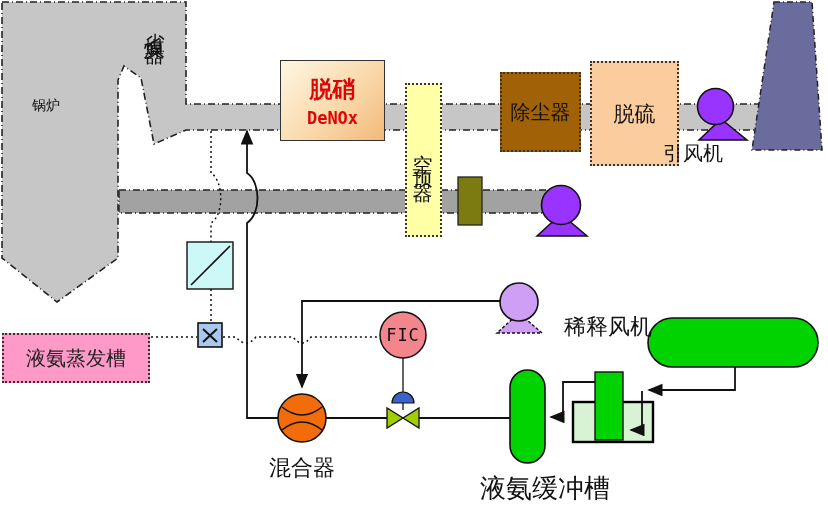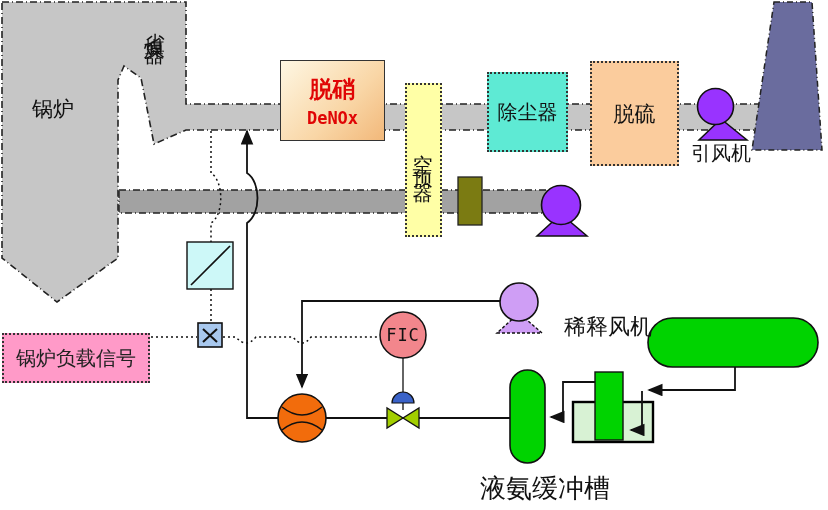--- a/index.html
+++ b/index.html
@@ -12,21 +12,21 @@
   .eqbox{position:absolute;display:flex;align-items:center;justify-content:center;
          box-sizing:border-box;color:#111;}
   .dotted{border:2px dotted #333;}
   #denox-box{left:280px;top:60px;width:105px;height:81px;border:1.5px solid #333;
      background:linear-gradient(135deg,#fef7e3 0%,#f9d6a6 60%,#f2b87a 100%);
      flex-direction:column;gap:3px;}
   #denox-box .l1{font-size:23px;font-weight:bold;color:#e00505;}
   #denox-box .l2{font-size:17px;font-weight:bold;color:#e00505;font-family:"DejaVu Sans Mono",monospace;}
   #preheater-box{left:405px;top:83px;width:37px;height:154px;background:#ffffa6;font-size:20px;}
   #preheater-box span{writing-mode:vertical-rl;text-orientation:upright;letter-spacing:15px;}
-  #dust-box{left:487px;top:72px;width:81px;height:80px;background:#5eead4;font-size:20px;}
+  #dust-box{left:500px;top:72px;width:81px;height:80px;background:#a16207;font-size:20px;}
   #desulf-box{left:590px;top:61px;width:89px;height:105px;background:#fbcc9d;font-size:21px;}
   #load-box{left:2px;top:333px;width:148px;height:50px;background:#ff9ac8;font-size:20px;color:#222;}
   #fic-lbl{left:380px;top:326px;width:46px;font-size:17px;font-family:"DejaVu Sans Mono",monospace;
            letter-spacing:1px;}
 </style>
 </head>
 <body>
 
 <div id="stage">
 
@@ -118,22 +118,23 @@
   <div id="preheater-box" class="eqbox dotted">
     <span>空预器</span>
   </div>
   <div id="dust-box" class="eqbox dotted">
     <span>除尘器</span>
   </div>
   <div id="desulf-box" class="eqbox dotted">
     <span>脱硫</span>
   </div>
   <div id="load-box" class="eqbox dotted">
-    <span>锅炉负载信号</span>
+    <span>液氨蒸发槽</span>
   </div>
 
-  <div class="lbl" style="left:32px;top:97px;font-size:21px;">锅炉</div>
+  <div class="lbl" style="left:32px;top:97px;font-size:14px;">锅炉</div>
   <div class="lbl vert" style="left:142px;top:16px;font-size:21px;letter-spacing:6px;">省煤器</div>
-  <div class="lbl ctr" style="left:688px;top:142px;width:66px;font-size:20px;">引风机</div>
+  <div class="lbl ctr" style="left:660px;top:142px;width:66px;font-size:20px;">引风机</div>
   <div class="lbl ctr" style="left:550px;top:314px;width:92px;font-size:22px;margin-left:12px;">稀释风机</div>
   <div class="lbl ctr" style="left:480px;top:474px;width:114px;font-size:26px;">液氨缓冲槽</div>
+  <div class="lbl ctr" style="left:266px;top:455px;width:72px;font-size:22px;">混合器</div>
   <div class="lbl ctr" id="fic-lbl">FIC</div>
 </div>
 
 </body></html>

